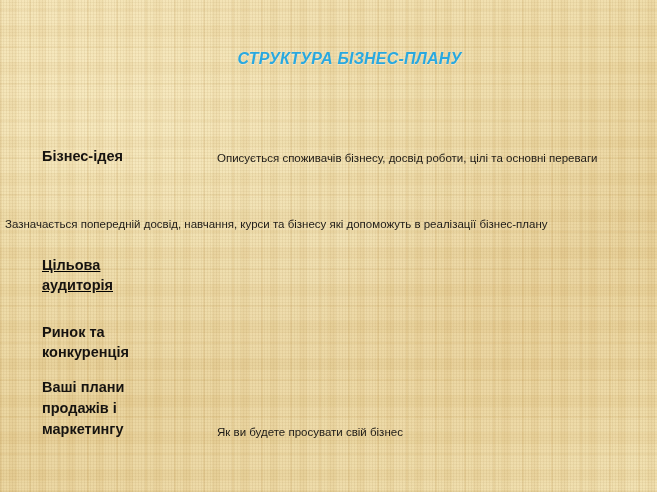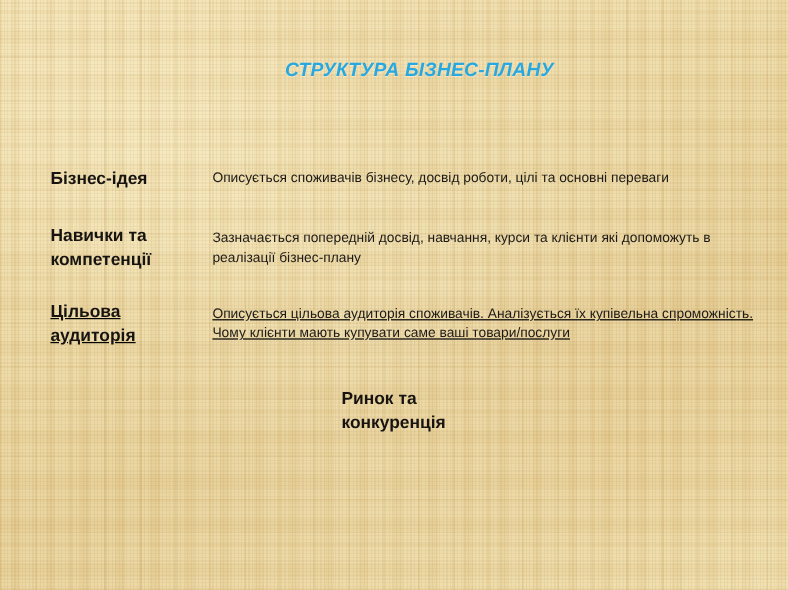--- a/index.html
+++ b/index.html
@@ -77,21 +77,22 @@
     text-shadow: 0 1px 0 rgba(255,255,255,0.35);
     padding-left: 21px;
   }
 
   
   .row {
     position: absolute;
     left: 0;
     width: 657px;
     display: flex;
-    align-items: center;
+    align-items: flex-end;
+    gap: 40px;
   }
   .row-label {
     width: 130px;
     margin-left: 42px;
     flex: 0 0 130px;
     font-size: 14.5px;
     font-weight: bold;
     color: #161310;
     line-height: 20px;
   }
@@ -102,46 +103,48 @@
     font-size: 11.5px;
     font-weight: normal;
     color: #1d1a16;
     line-height: 16px;
   }
 
   
   #row-0 { top: 132px; height: 34px; }
   #row-1 { top: 182px; height: 50px; }
   #row-2 { top: 245px; height: 50px; text-decoration: underline; }
-  #row-3 { top: 323px; height: 50px; flex-direction: column; }
+  #row-3 { top: 312px; height: 50px; }
   #row-4 { top: 368px; height: 72px; }
 
   
   #row-4 .row-label { line-height: 21px; }
 </style>
 </head>
 <body>
 
 <div id="slide">
 
   <div id="title">СТРУКТУРА БІЗНЕС-ПЛАНУ</div>
 
   <div class="row" id="row-0">
     <div class="row-label">Бізнес-ідея</div>
     <div class="row-desc">Описується споживачів бізнесу,  досвід роботи, цілі та основні переваги</div>
   </div>
 
   <div class="row" id="row-1">
-    <div class="row-label">Навички та компетенції</div>
-    <div class="row-desc">Зазначається попередній досвід, навчання,  курси та клієнти які допоможуть в реалізації бізнес-плану</div>
+    <div class="row-desc">Зазначається попередній досвід, навчання,  курси та бізнесу які допоможуть в реалізації бізнес-плану</div>
   </div>
 
   <div class="row" id="row-2">
     <div class="row-label">Цільова аудиторія</div>
-    <div class="row-desc">Описується цільова аудиторія споживачів. Аналізується їх купівельна спроможність. Чому клієнти  мають купувати  саме ваші товари/послуги</div>
   </div>
 
   <div class="row" id="row-3">
     <div class="row-label">Ринок та конкуренція</div>
   </div>
 
+  <div class="row" id="row-4">
+    <div class="row-label">Ваші плани продажів і маркетингу</div>
+    <div class="row-desc">Як ви будете просувати свій бізнес</div>
+  </div>
 
 </div>
 
 </body></html>

